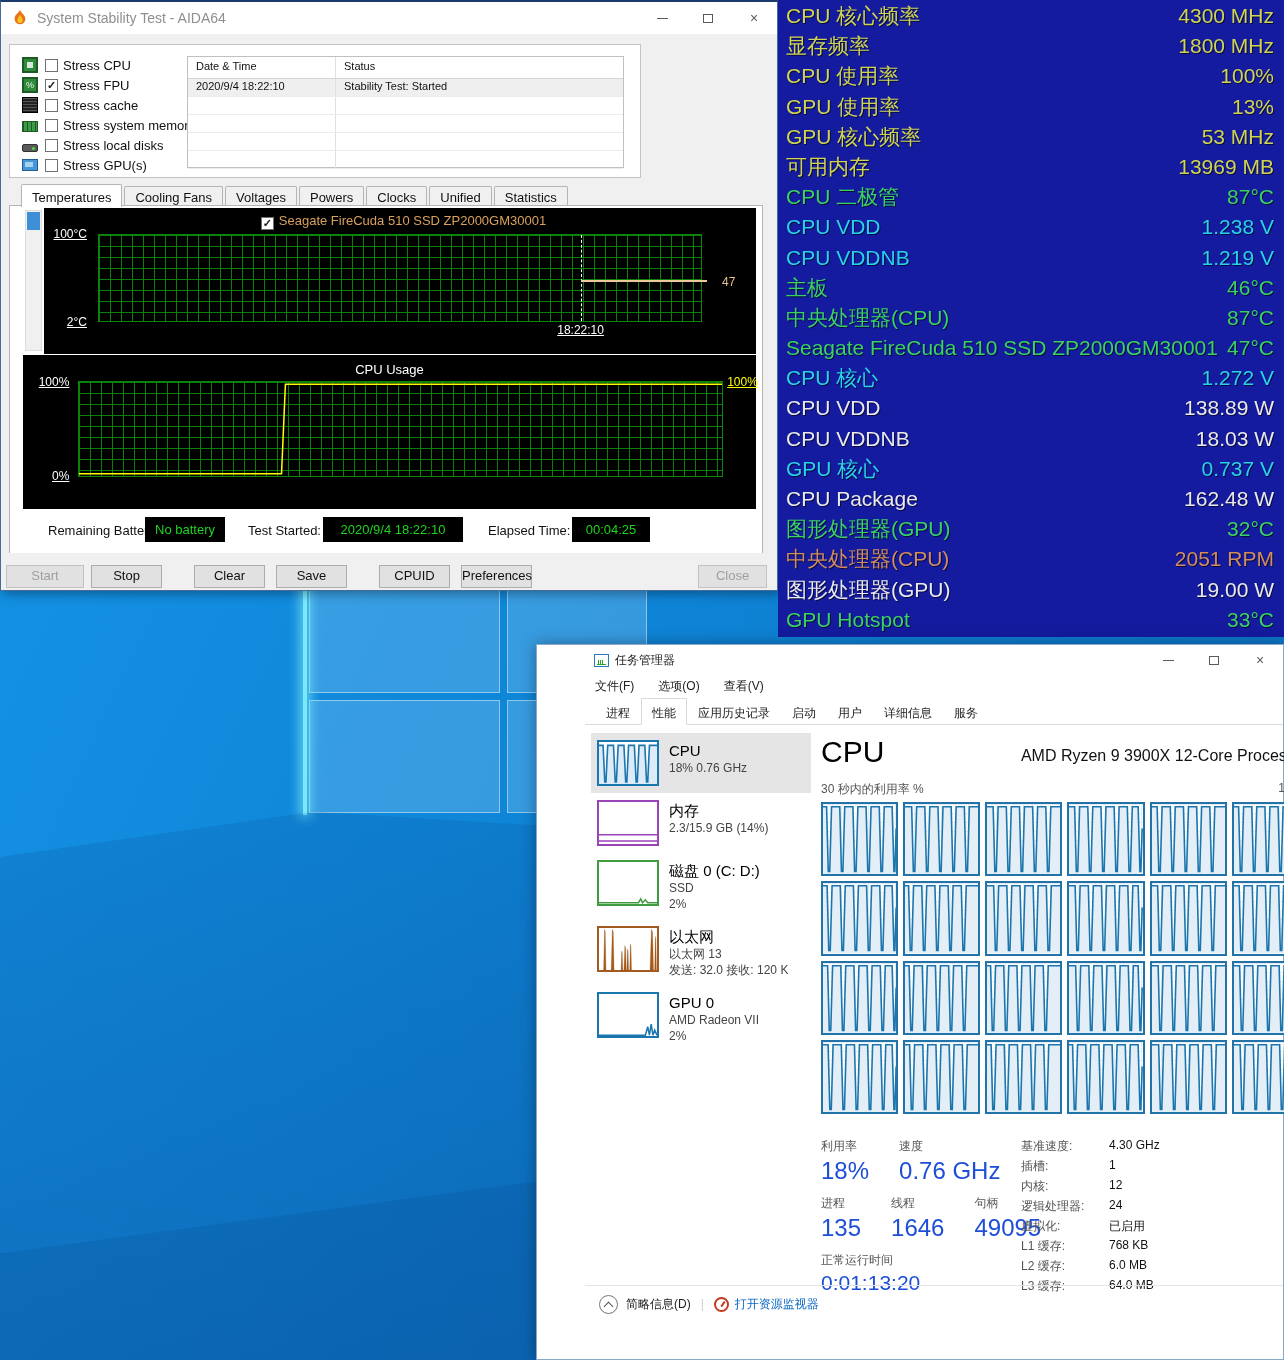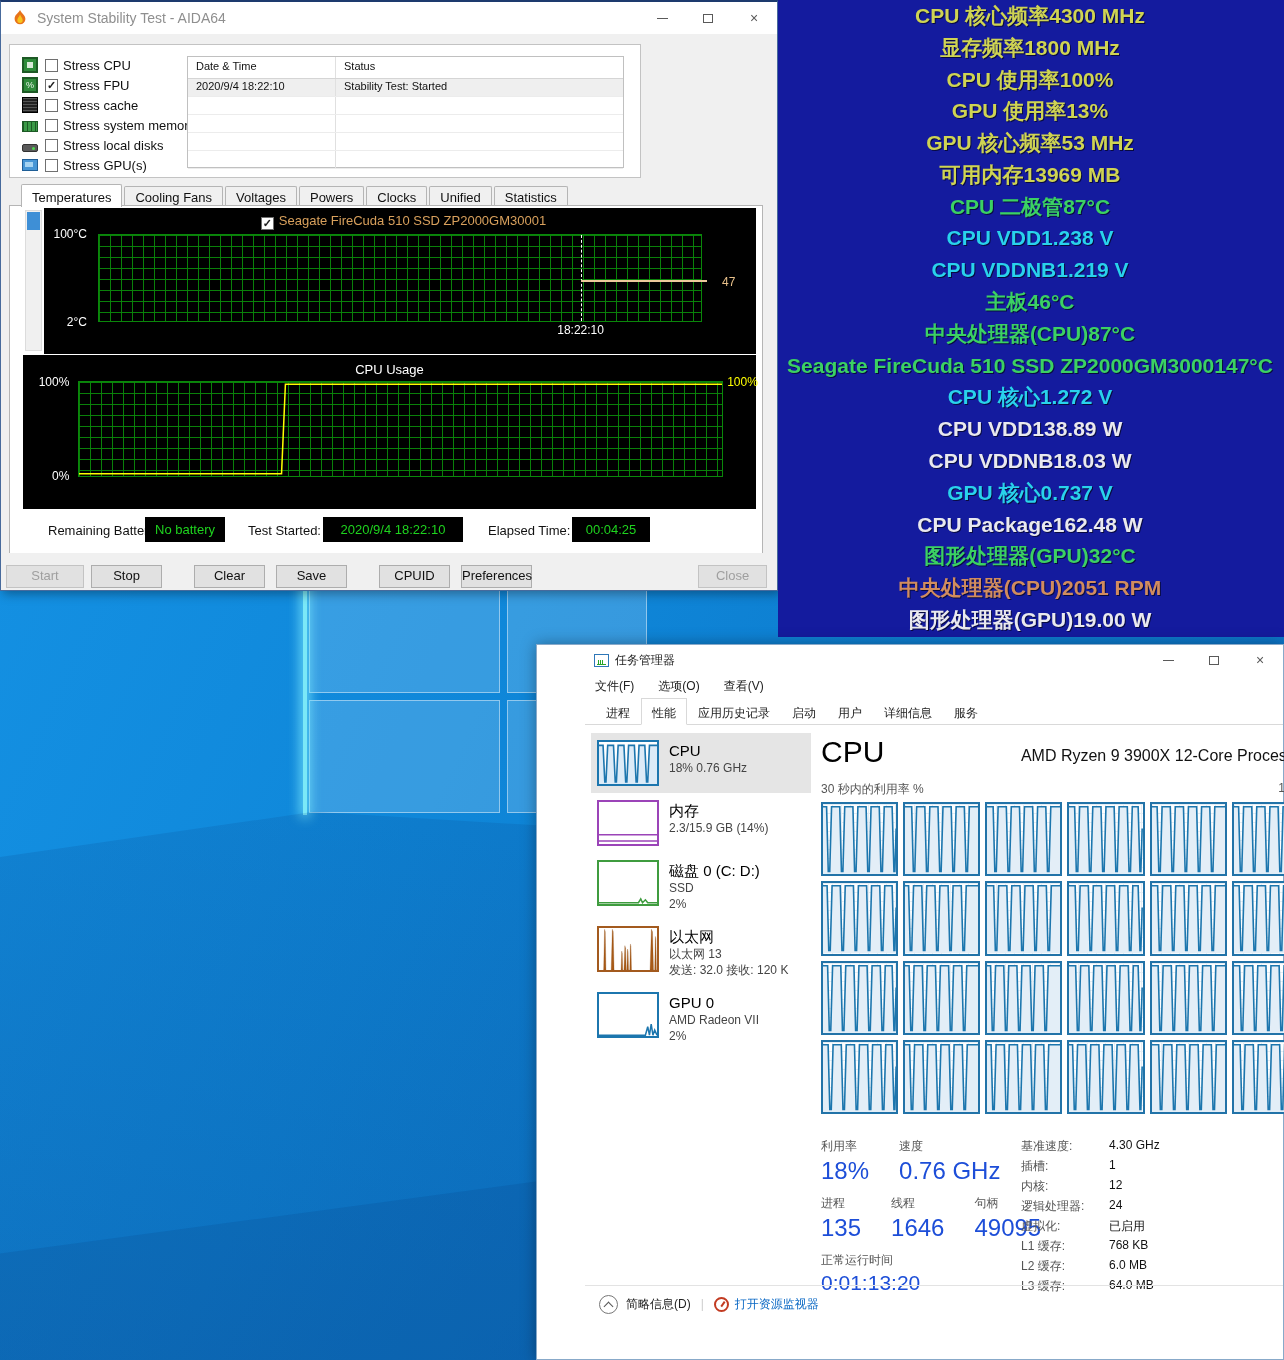--- a/index.html
+++ b/index.html
@@ -82,39 +82,39 @@
 .temp-panel { left:34px; top:2px; width:712px; height:146px; }
 .usage-panel { left:13px; top:149px; width:733px; height:154px; }
 .plot { position:absolute; background-color:#000;
   background-image:repeating-linear-gradient(to right,rgba(10,135,10,.95) 0 1px,transparent 1px 11px),
                    repeating-linear-gradient(to bottom,rgba(10,135,10,.95) 0 1px,transparent 1px 11px);
   border:1px solid #0a870a; }
 .temp-plot { left:54px; top:26px; width:604px; height:88px; }
 .usage-plot { left:55px; top:26px; width:645px; height:96px; }
 .legend { position:absolute; top:5px; width:100%; text-align:center; color:#d8a05c; font-size:13px; }
 .legend .cb { display:inline-block; vertical-align:-2px; margin-right:5px; }
-.glab { position:absolute; color:#fff; font-size:12px; white-space:nowrap; }
+.glab { position:absolute; color:#fff; font-size:12px; white-space:nowrap;text-decoration:underline; }
 .cursor { position:absolute; top:0; bottom:0; border-left:1px dashed #fff; }
 .tline { position:absolute; height:2px; background:#ecc89b; }
 .tval { position:absolute; color:#e8c08a; font-size:12px; }
 .ylb { color:#ffff00 !important; }
 .utitle { position:absolute; top:7px; width:100%; text-align:center; color:#fff; font-size:13px; }
 .status-row { position:absolute; left:0; top:305px; width:100%; height:42px; background:#fff; }
 .st-lab { position:absolute; top:12px; font-size:13px; color:#111; }
 .st-box { position:absolute; top:6px; height:25px; background:#000; color:#1ed41e; font-size:13px;
   display:flex; align-items:center; justify-content:center; }
 .a-btn { position:absolute; top:563px; height:23px; background:#e1e1e1; border:1px solid #adadad;
   font-size:13px; text-align:center; line-height:20px; color:#111; }
 .a-btn.disabled { color:#9f9f9f; border-color:#c3c3c3; }
 
 
 #sensors { position:absolute; left:778px; top:0; width:506px; height:637px;
   background:#141b9e; padding:5px 10px 7px 8px;
   display:flex; flex-direction:column; justify-content:space-between; }
-.srow { display:flex; justify-content:center; font-weight:bold; font-size:21px;
+.srow { display:flex; justify-content:space-between; font-weight:normal; font-size:21px;
   line-height:1; white-space:nowrap; }
 .srow span { text-shadow:1px 1px 0 rgba(0,0,0,.6); }
 .c-yellow { color:#cfd453; } .c-green { color:#3bd163; } .c-cyan { color:#29d2ec; }
 .c-white { color:#e9e9ef; } .c-orange { color:#d18c5f; }
 
 
 #tm { position:absolute; left:536px; top:644px; width:748px; height:716px;
   background:#fff; border:1px solid #88a9c9; box-shadow:0 0 14px rgba(0,0,0,.35);padding-left:48px; }
 .tm-titlebar { height:30px; display:flex; align-items:center; font-size:12px; color:#222; }
 .tm-appicon { width:15px; height:13px; border:1px solid #2e77b8; margin:0 6px 0 9px; position:relative; }
@@ -401,20 +401,24 @@
       <span>32°C</span>
     </div>
     <div class="srow c-orange">
       <span>中央处理器(CPU)</span>
       <span>2051 RPM</span>
     </div>
     <div class="srow c-white">
       <span>图形处理器(GPU)</span>
       <span>19.00 W</span>
     </div>
+    <div class="srow c-green">
+      <span>GPU Hotspot</span>
+      <span>33°C</span>
+    </div>
   </div>
 
 <div id="tm">
   <div class="tm-titlebar">
     <span class="tm-appicon"></span>
     <span class="tm-title">任务管理器</span>
     <span class="winbtn">
         <span class="mn"></span>
       </span>
     <span class="winbtn">

